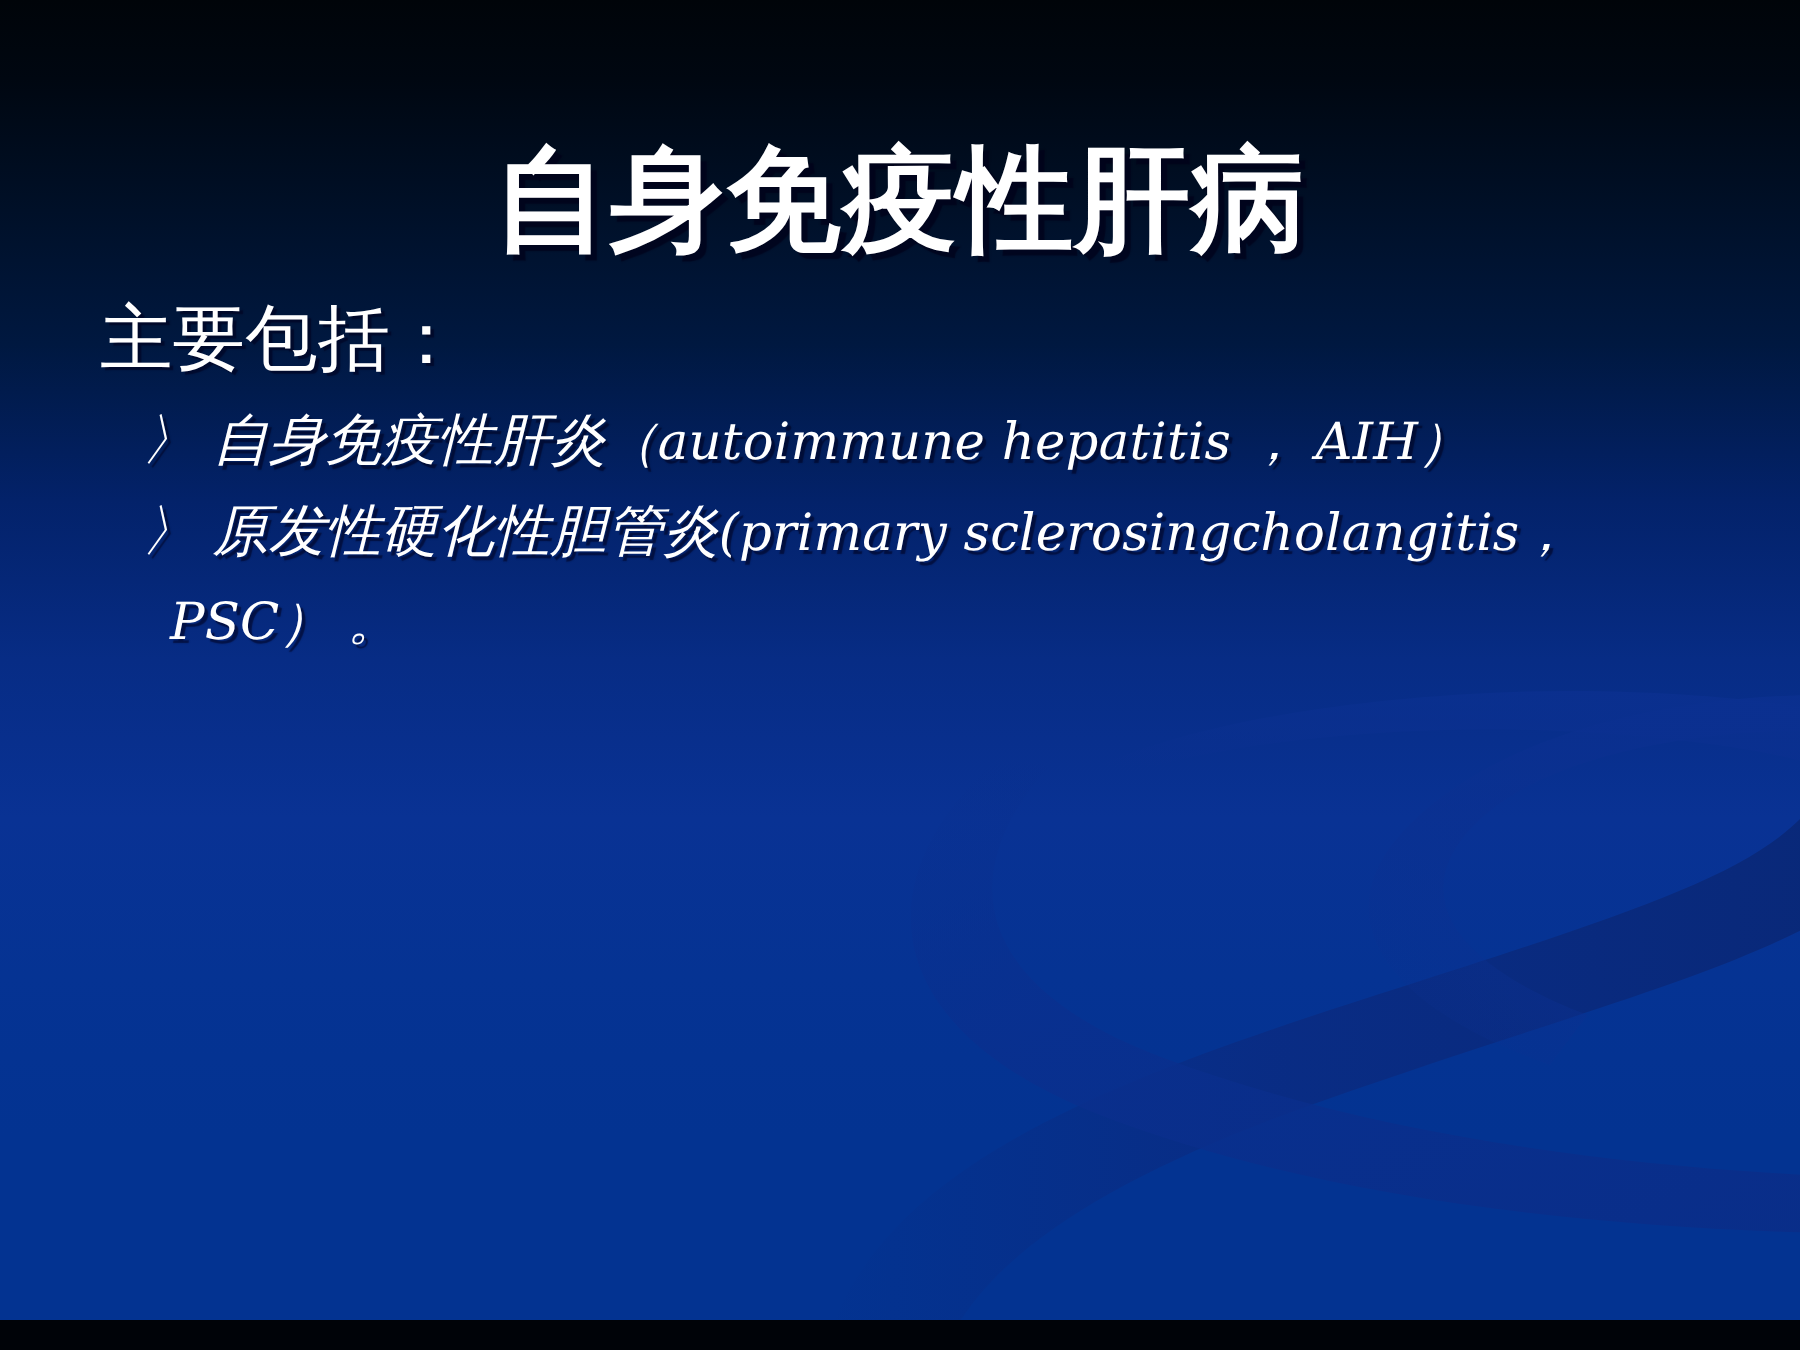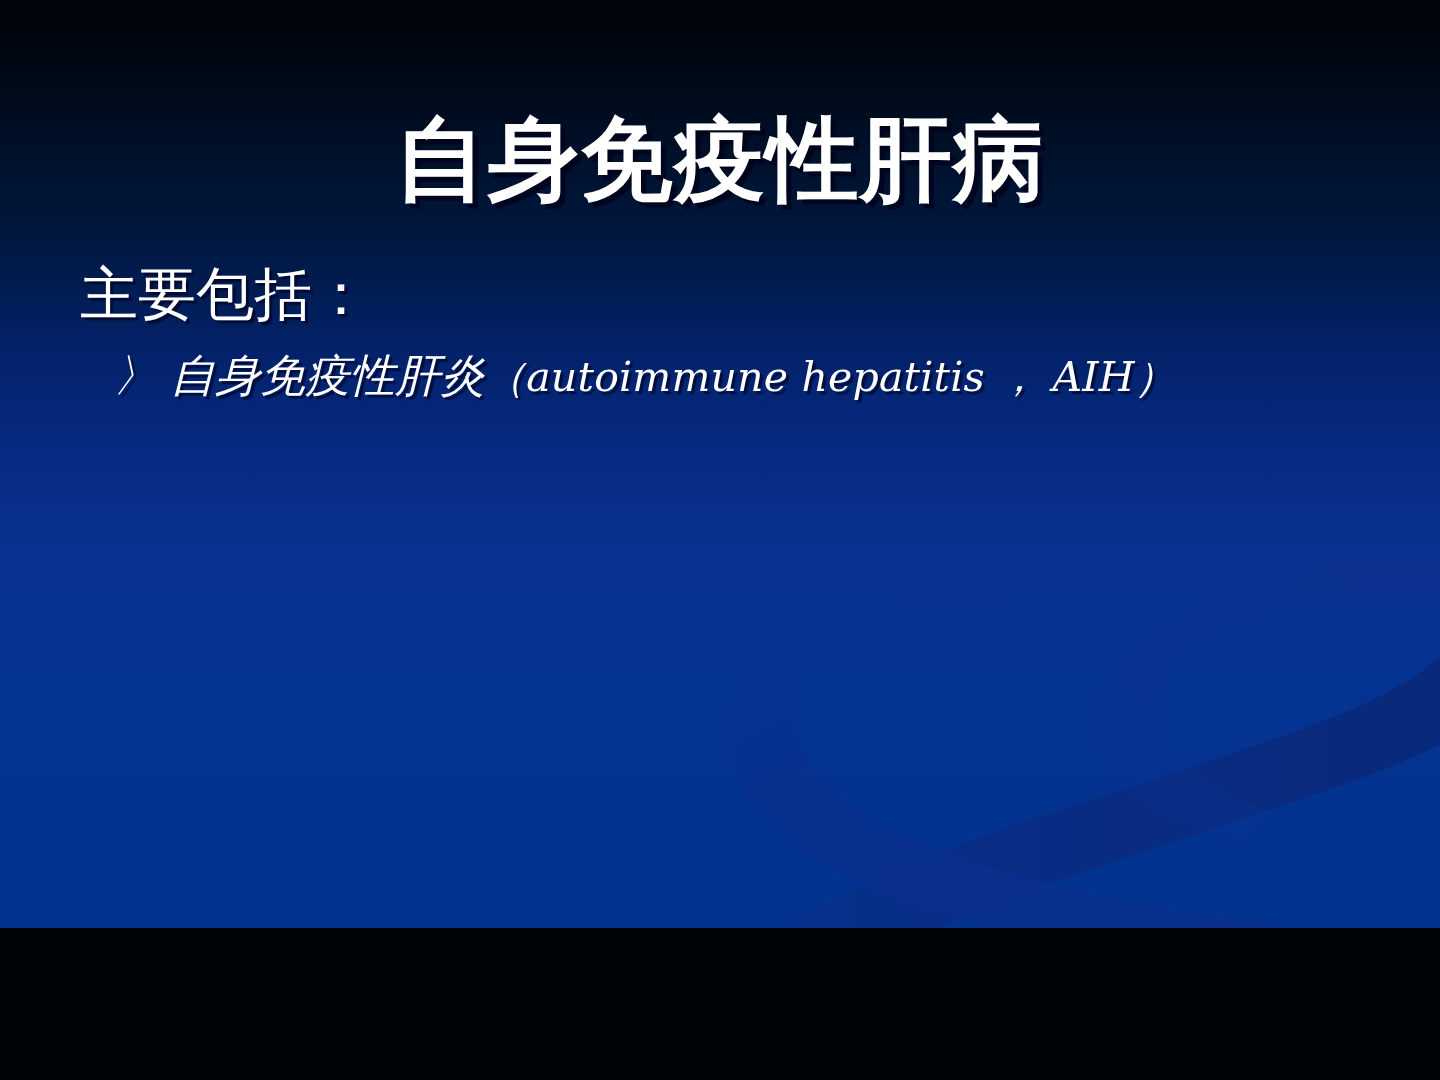--- a/index.html
+++ b/index.html
@@ -8,21 +8,21 @@
     padding: 0;
     background: #000308;
   }
   body {
     font-family: "DejaVu Serif", "Liberation Serif", serif;
   }
 
   .slide {
     position: relative;
     width: 1440px;
-    height: 928px;
+    height: 1056px;
     overflow: hidden;
     background: linear-gradient(to bottom,
         #000409 0%,
         #000711 6%,
         #001028 16%,
         #001840 26%,
         #03226a 38%,
         #072c85 50%,
         #093294 62%,
         #053393 74%,
@@ -52,21 +52,21 @@
     line-height: 1.05;
     letter-spacing: 1px;
     color: #ffffff;
     text-shadow: 5px 5px 1px rgba(0, 0, 25, 0.72);
     white-space: nowrap;
   }
 
   .body-block {
     position: absolute;
     left: 80px;
-    top: 260px;
+    top: 236px;
     width: 1330px;
   }
 
   .lead {
     font-family: "DejaVu Serif", "Liberation Serif", serif;
     font-size: 58px;
     line-height: 1.18;
     color: #ffffff;
     text-shadow: 3px 3px 1px rgba(0, 0, 30, 0.62);
     margin: 0 0 12px 0;
@@ -154,16 +154,20 @@
 
     <p class="lead">主要包括：</p>
 
     <ul class="bullets">
 
       <li class="bullet">
         <span class="marker">〉</span><span class="cjk">自身免疫性肝炎</span><span class="latin">（autoimmune hepatitis ， AIH）</span>
       </li>
 
 
+      <li class="bullet">
+        <span class="marker">〉</span><span class="cjk">原发性硬化性胆管炎</span><span class="latin">(primary sclerosingcholangitis，</span>
+        <span class="wrap-line latin">PSC） 。</span>
+      </li>
 
     </ul>
   </div>
 </div>
 
 </body></html>

